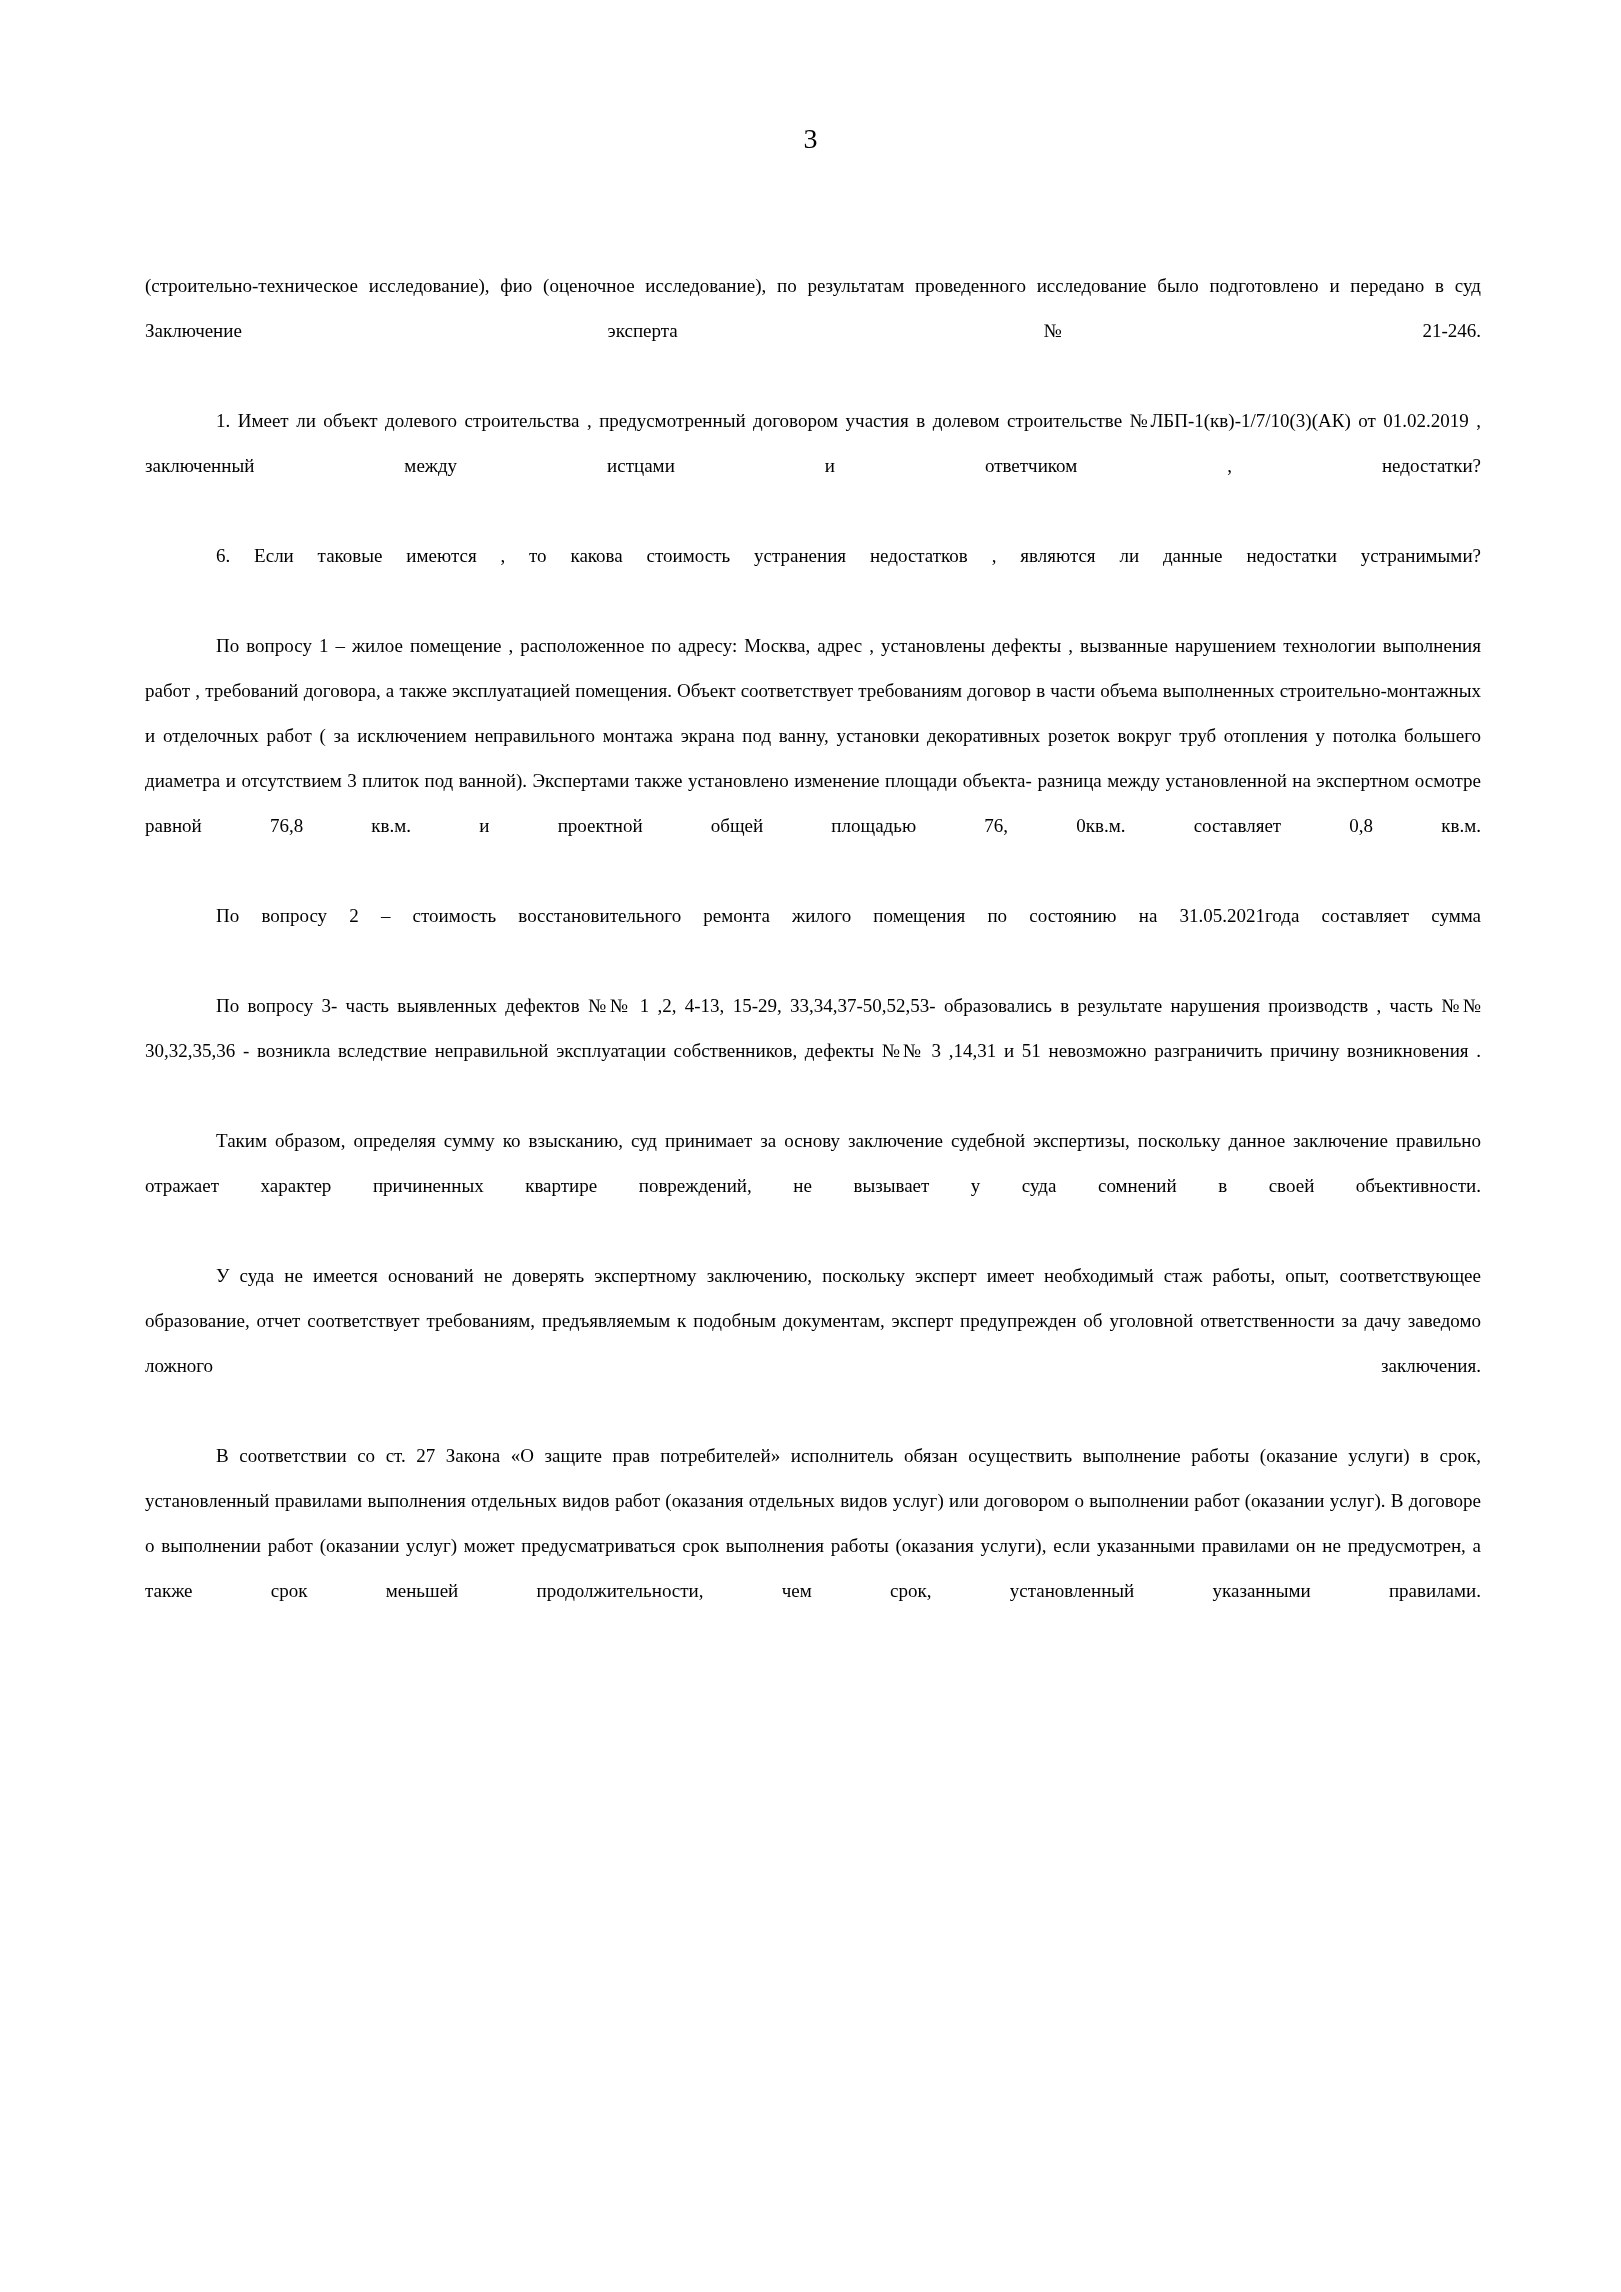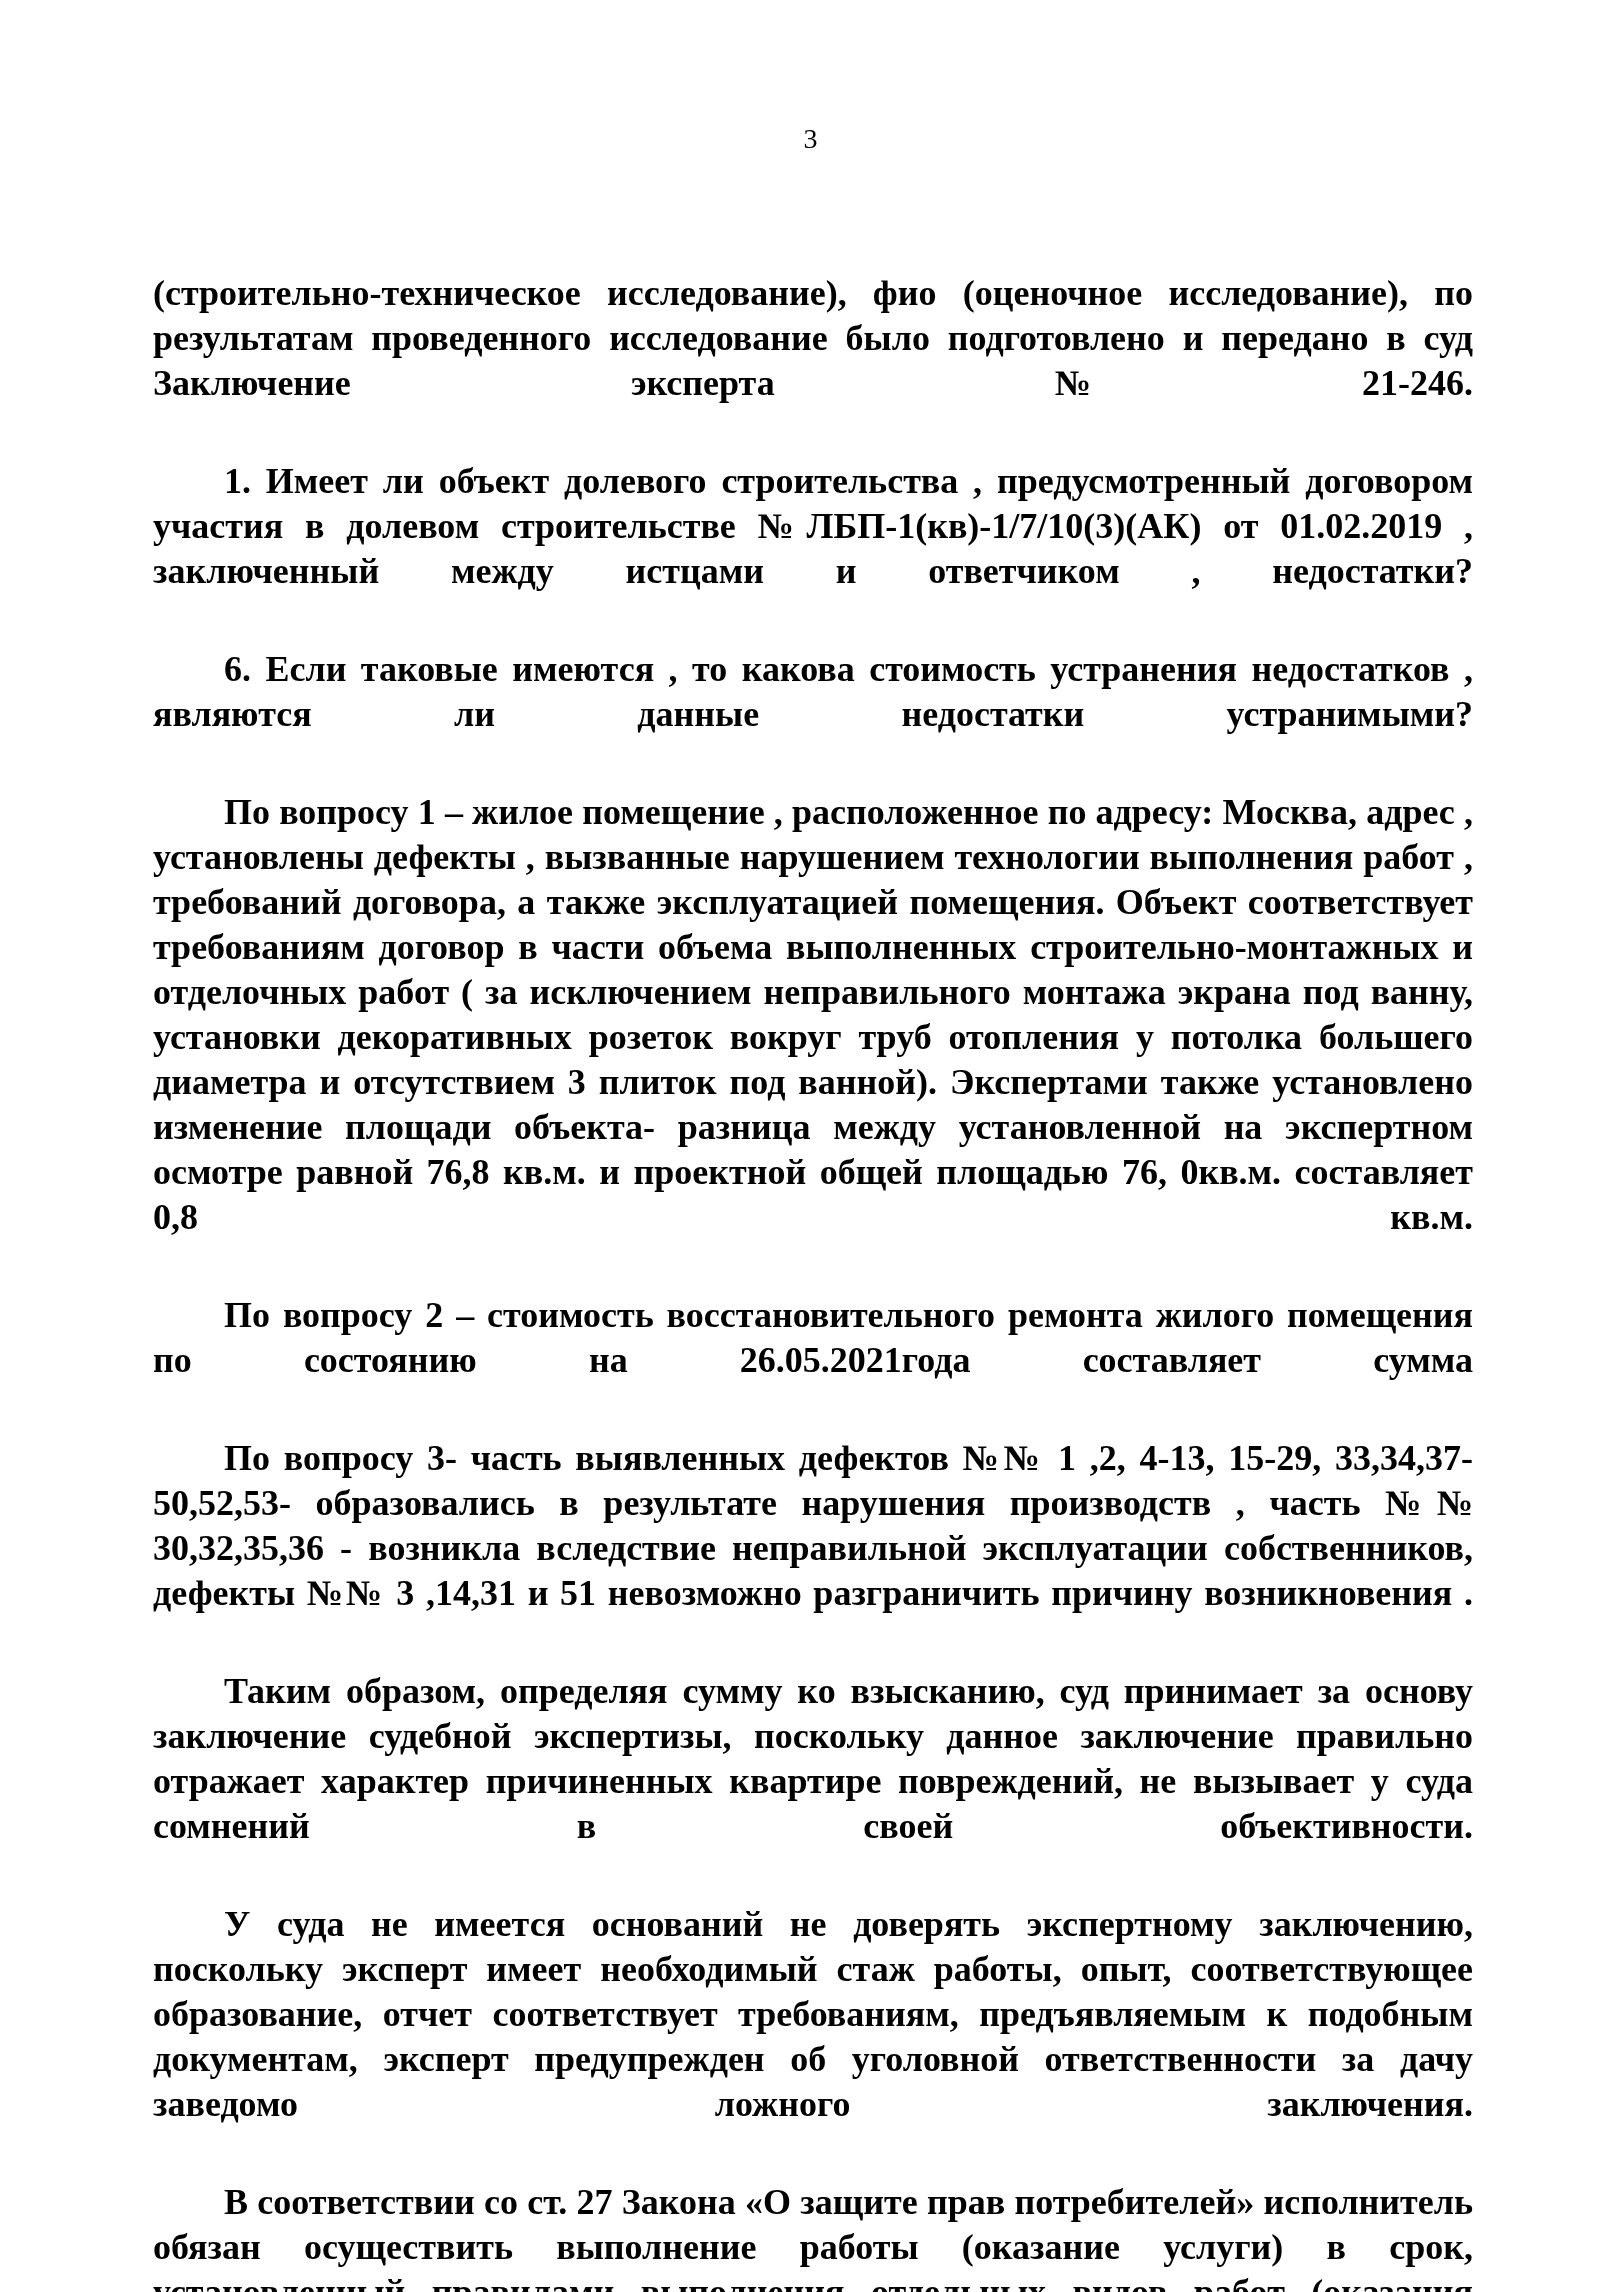--- a/index.html
+++ b/index.html
@@ -26,27 +26,26 @@
     font-size: 28px;
     line-height: 1;
   }
   .body-block {
     position: absolute;
     top: 263px;
     left: 145px;
     width: 1336px;
   }
   p.para {
-    margin: 8px;
-    font-size: 36px;
+    margin: 0;
+    font-size: 19px;
     line-height: 45px;
     text-align: justify;
     text-justify: inter-word;
     hyphens: none;
-    font-weight: bold;
   }
   p.para.indent {
     text-indent: 71px;
   }
   
   p.para::after {
     content: "";
     display: inline-block;
     width: 100%;
   }
@@ -56,21 +55,21 @@
 
 <div class="page">
 
   <div class="page-number">3</div>
 
   <div class="body-block">
     <p class="para">(строительно-техническое исследование), фио  (оценочное исследование), по результатам проведенного исследование было подготовлено и передано в суд Заключение эксперта №21-246.</p>
     <p class="para indent">1. Имеет ли  объект  долевого  строительства ,  предусмотренный  договором  участия в  долевом строительстве №ЛБП-1(кв)-1/7/10(3)(АК)  от 01.02.2019 ,   заключенный  между истцами  и  ответчиком ,  недостатки?</p>
     <p class="para indent">6. Если таковые  имеются ,  то какова стоимость устранения  недостатков , являются ли  данные  недостатки  устранимыми?</p>
     <p class="para indent">По  вопросу  1 – жилое  помещение  ,  расположенное по  адресу: Москва, адрес , установлены  дефекты  ,  вызванные  нарушением  технологии  выполнения  работ , требований  договора,  а  также  эксплуатацией  помещения. Объект  соответствует требованиям  договор  в  части  объема выполненных   строительно-монтажных и отделочных  работ ( за исключением  неправильного  монтажа  экрана  под  ванну, установки декоративных розеток вокруг труб отопления  у потолка большего диаметра и отсутствием 3  плиток  под ванной).  Экспертами  также  установлено  изменение площади объекта- разница между  установленной  на  экспертном  осмотре  равной 76,8 кв.м.   и проектной  общей  площадью 76, 0кв.м.  составляет 0,8 кв.м.</p>
-    <p class="para indent">По  вопросу  2 – стоимость  восстановительного  ремонта  жилого  помещения по состоянию на  26.05.2021года  составляет сумма</p>
+    <p class="para indent">По  вопросу  2 – стоимость  восстановительного  ремонта  жилого  помещения по состоянию на  31.05.2021года  составляет сумма</p>
     <p class="para indent">По  вопросу  3- часть выявленных дефектов №№ 1 ,2, 4-13, 15-29, 33,34,37-50,52,53- образовались  в  результате  нарушения  производств ,  часть №№ 30,32,35,36  - возникла вследствие  неправильной   эксплуатации собственников,  дефекты   №№ 3 ,14,31  и  51 невозможно разграничить причину возникновения .</p>
     <p class="para indent">Таким образом, определяя сумму ко взысканию, суд принимает за основу заключение судебной  экспертизы,  поскольку  данное  заключение  правильно  отражает  характер причиненных квартире повреждений, не вызывает у суда сомнений в своей объективности.</p>
     <p class="para indent">У  суда  не  имеется  оснований  не  доверять  экспертному  заключению,  поскольку эксперт  имеет  необходимый  стаж  работы,  опыт,  соответствующее  образование,  отчет соответствует требованиям, предъявляемым к подобным документам, эксперт предупрежден об уголовной ответственности за дачу заведомо ложного заключения.</p>
     <p class="para indent">В  соответствии  со ст.  27 Закона «О защите прав потребителей» исполнитель обязан осуществить  выполнение  работы  (оказание  услуги)  в  срок,  установленный  правилами выполнения отдельных видов работ (оказания отдельных видов услуг) или договором о выполнении работ (оказании услуг). В договоре о выполнении работ (оказании услуг) может предусматриваться срок выполнения работы (оказания услуги), если указанными правилами он не предусмотрен, а также срок меньшей продолжительности, чем срок, установленный указанными правилами.</p>
 
   </div>
 
 </div>
 
 

